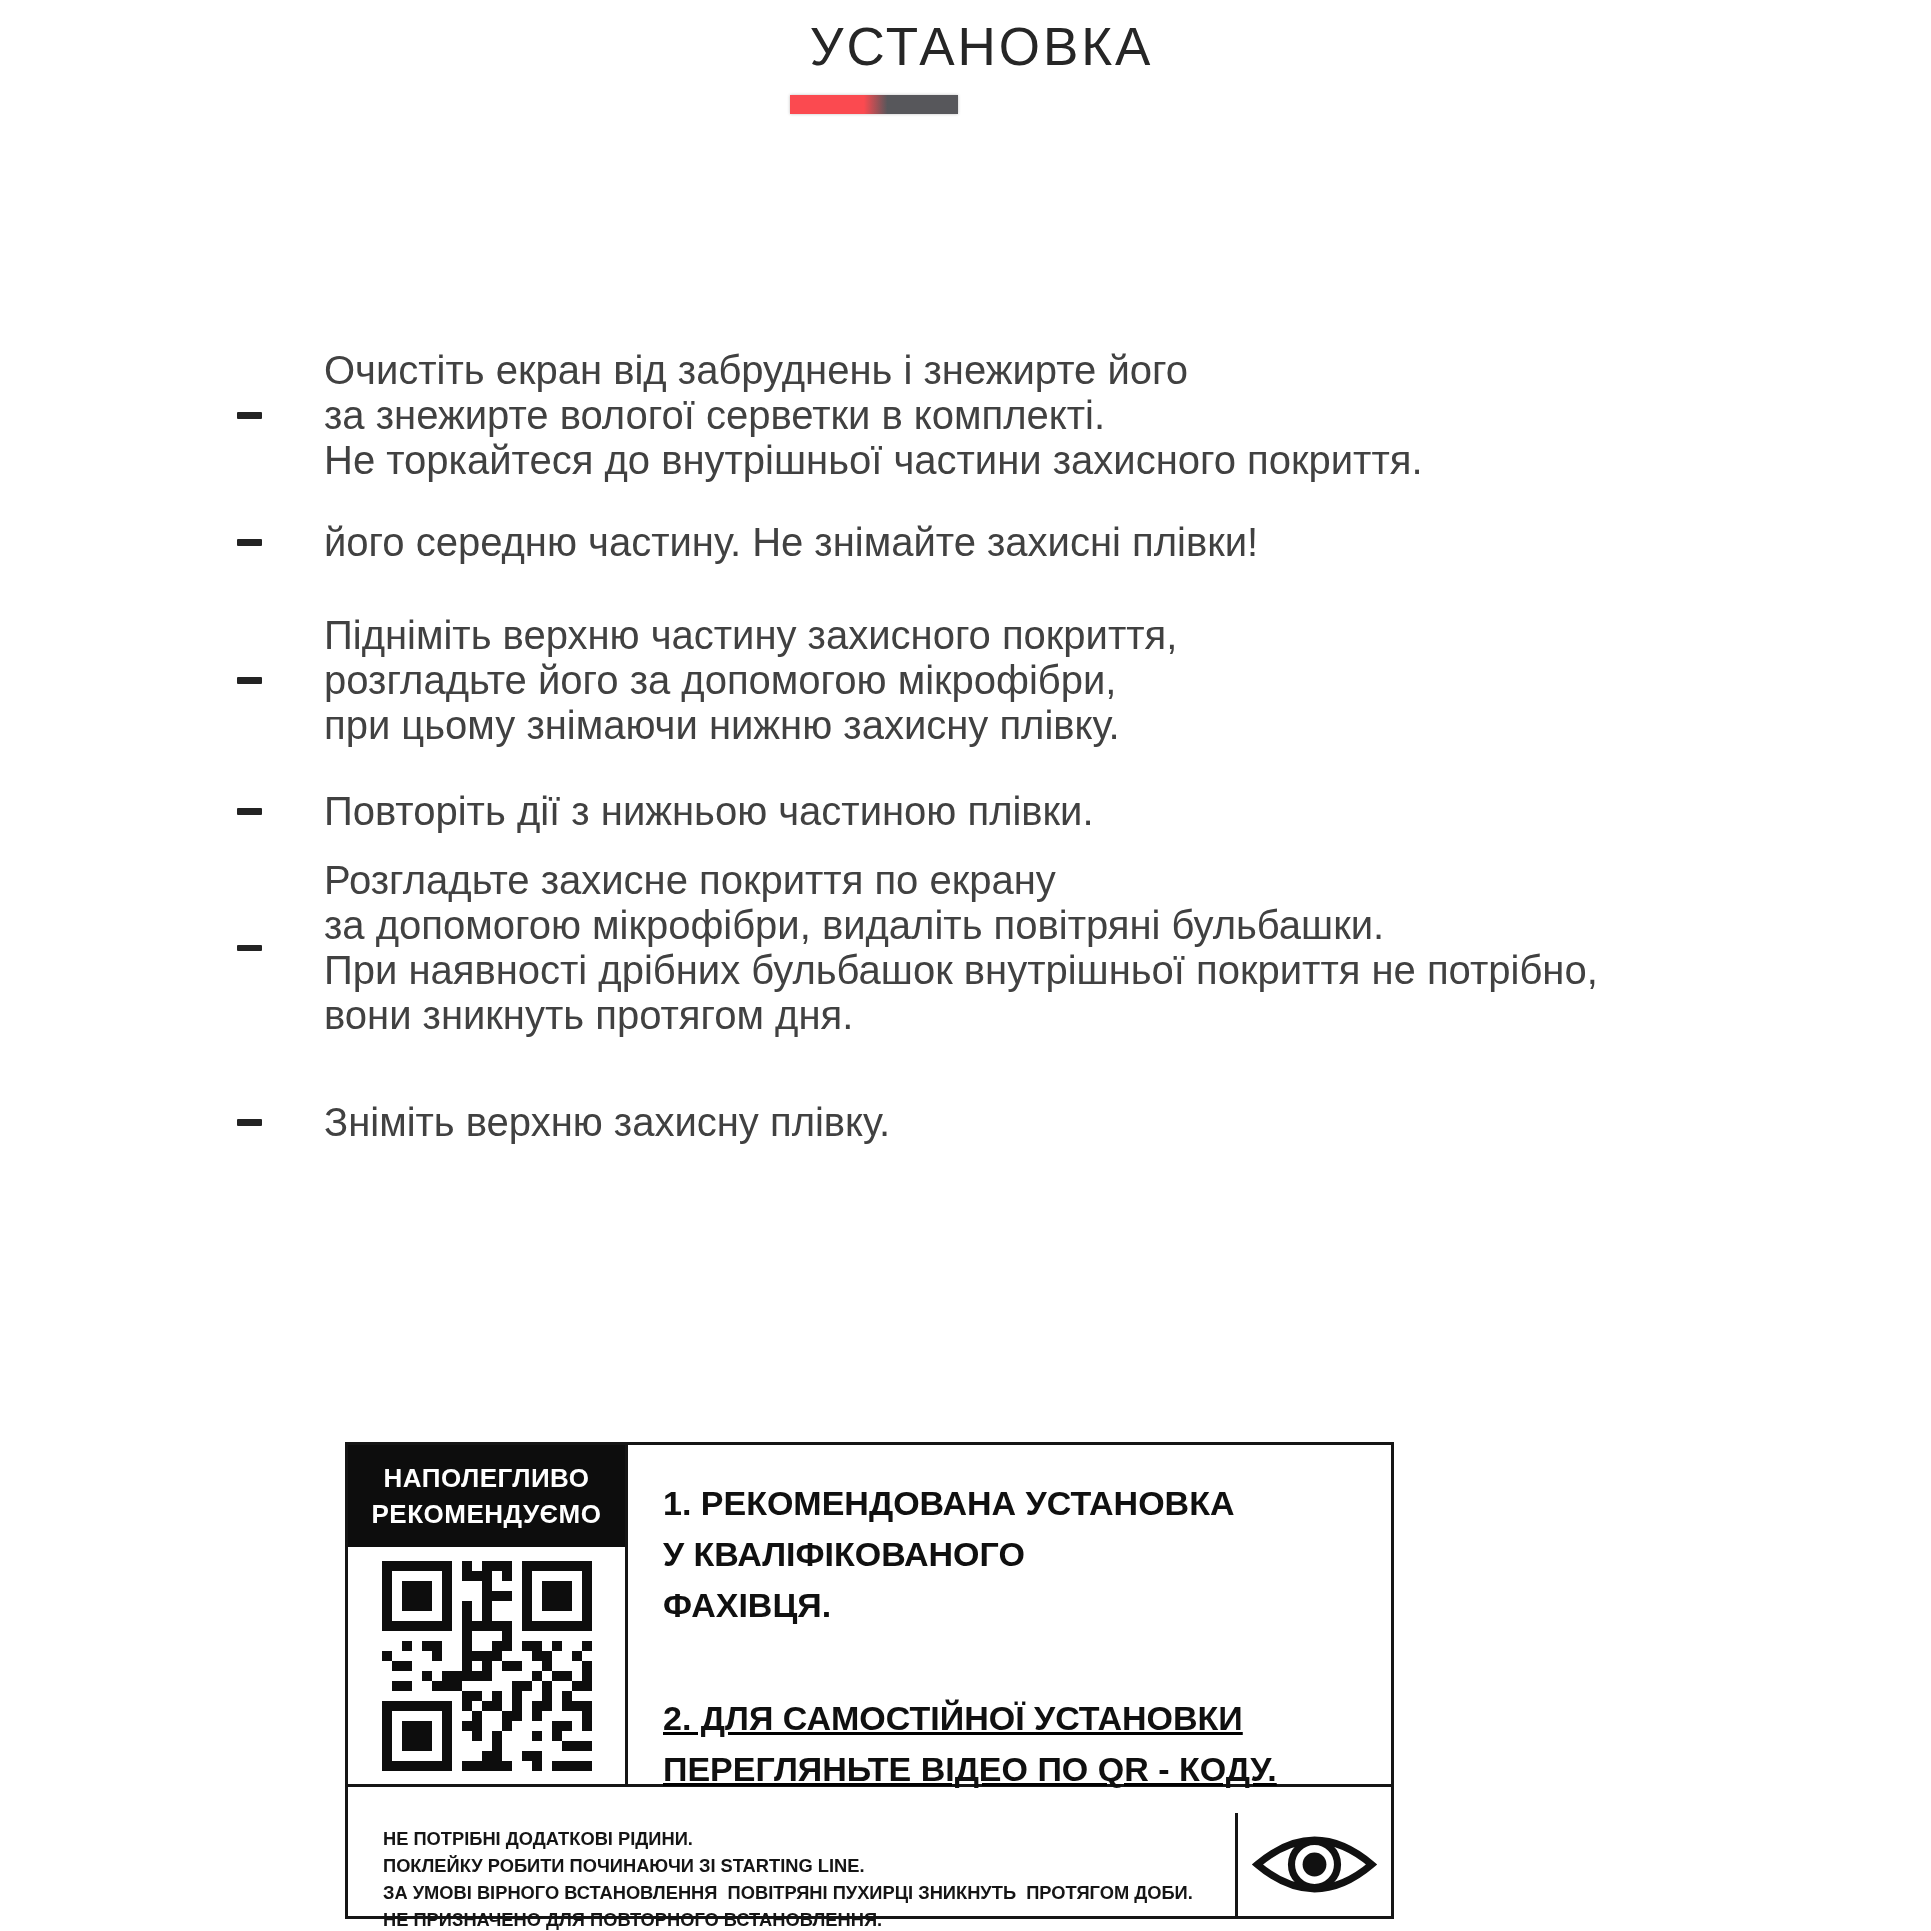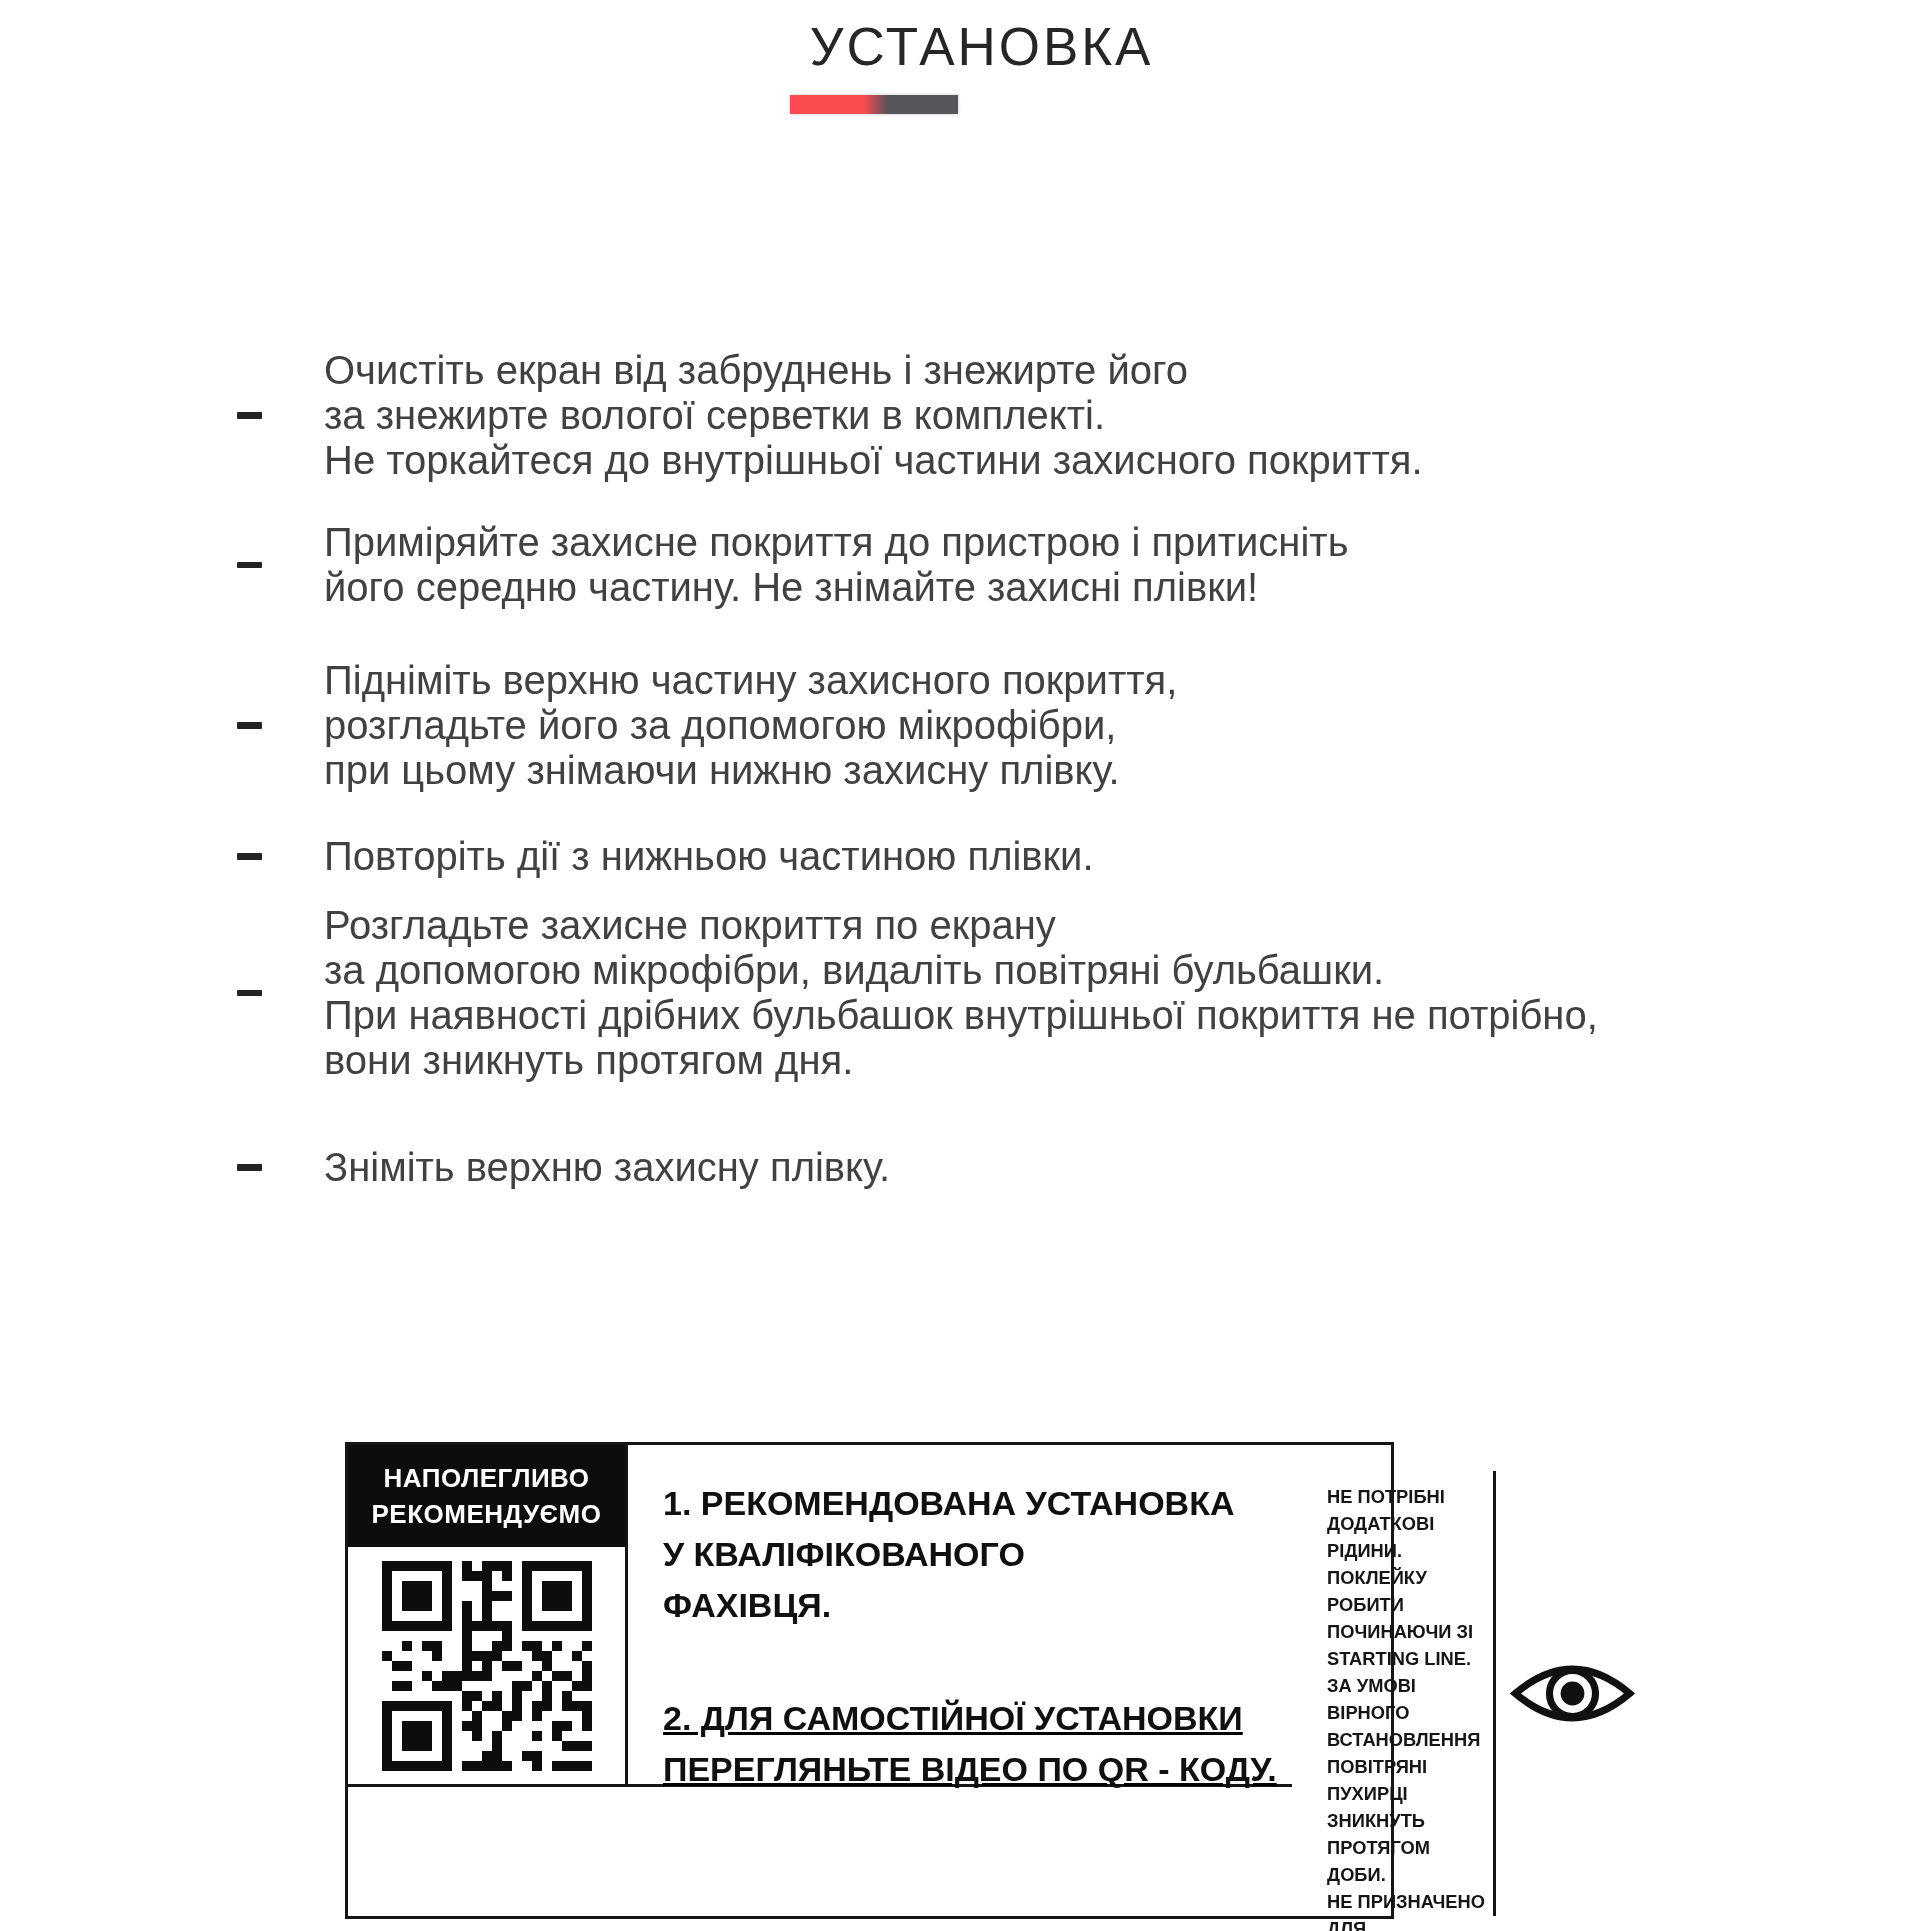--- a/index.html
+++ b/index.html
@@ -25,21 +25,21 @@
   }
   .step .lines{flex:1;}
   .step .line{
     font-size:40px;line-height:45px;color:#414141;white-space:nowrap;
   }
   .mb1{margin-bottom:37px}.mb2{margin-bottom:48px}.mb3{margin-bottom:41px}
   .mb4{margin-bottom:24px}.mb5{margin-bottom:62px}
   
   .rec-box{
     position:absolute;left:345px;top:1442px;width:1043px;height:471px;
-    border:3.9px solid #151515;background:#fff;display:flex;flex-direction:row;
+    border:3.9px solid #151515;background:#fff;display:flex;flex-direction:column;
   }
   .box-top{display:flex;height:339px;border-bottom:3.9px solid #151515;min-height:0;}
   .box-left{width:277px;border-right:3.9px solid #151515;display:flex;flex-direction:column;}
   .box-header{
     background:#0d0d0d;color:#ffffff;height:102px;display:flex;flex-direction:column;
     align-items:center;justify-content:center;text-align:center;
   }
   .box-header .hline{font-size:26px;font-weight:700;line-height:36px;letter-spacing:0.5px;}
   .qr-wrap{flex:1;display:flex;align-items:center;justify-content:center;}
   .qr-wrap svg{width:210px;height:210px;}
@@ -65,21 +65,20 @@
     <div class="lines">
       <div class="line">Очистіть екран від забруднень і знежирте його</div>
       <div class="line">за знежирте вологої серветки в комплекті.</div>
       <div class="line">Не торкайтеся до внутрішньої частини захисного покриття.</div>
     </div>
   </div>
 
   <div class="step mb2">
     <div class="dash"></div>
     <div class="lines">
-      <div class="line">Приміряйте захисне покриття до пристрою і притисніть</div>
       <div class="line">його середню частину. Не знімайте захисні плівки!</div>
     </div>
   </div>
 
   <div class="step mb3">
     <div class="dash"></div>
     <div class="lines">
       <div class="line">Підніміть верхню частину захисного покриття,</div>
       <div class="line">розгладьте його за допомогою мікрофібри,</div>
       <div class="line">при цьому знімаючи нижню захисну плівку.</div>

